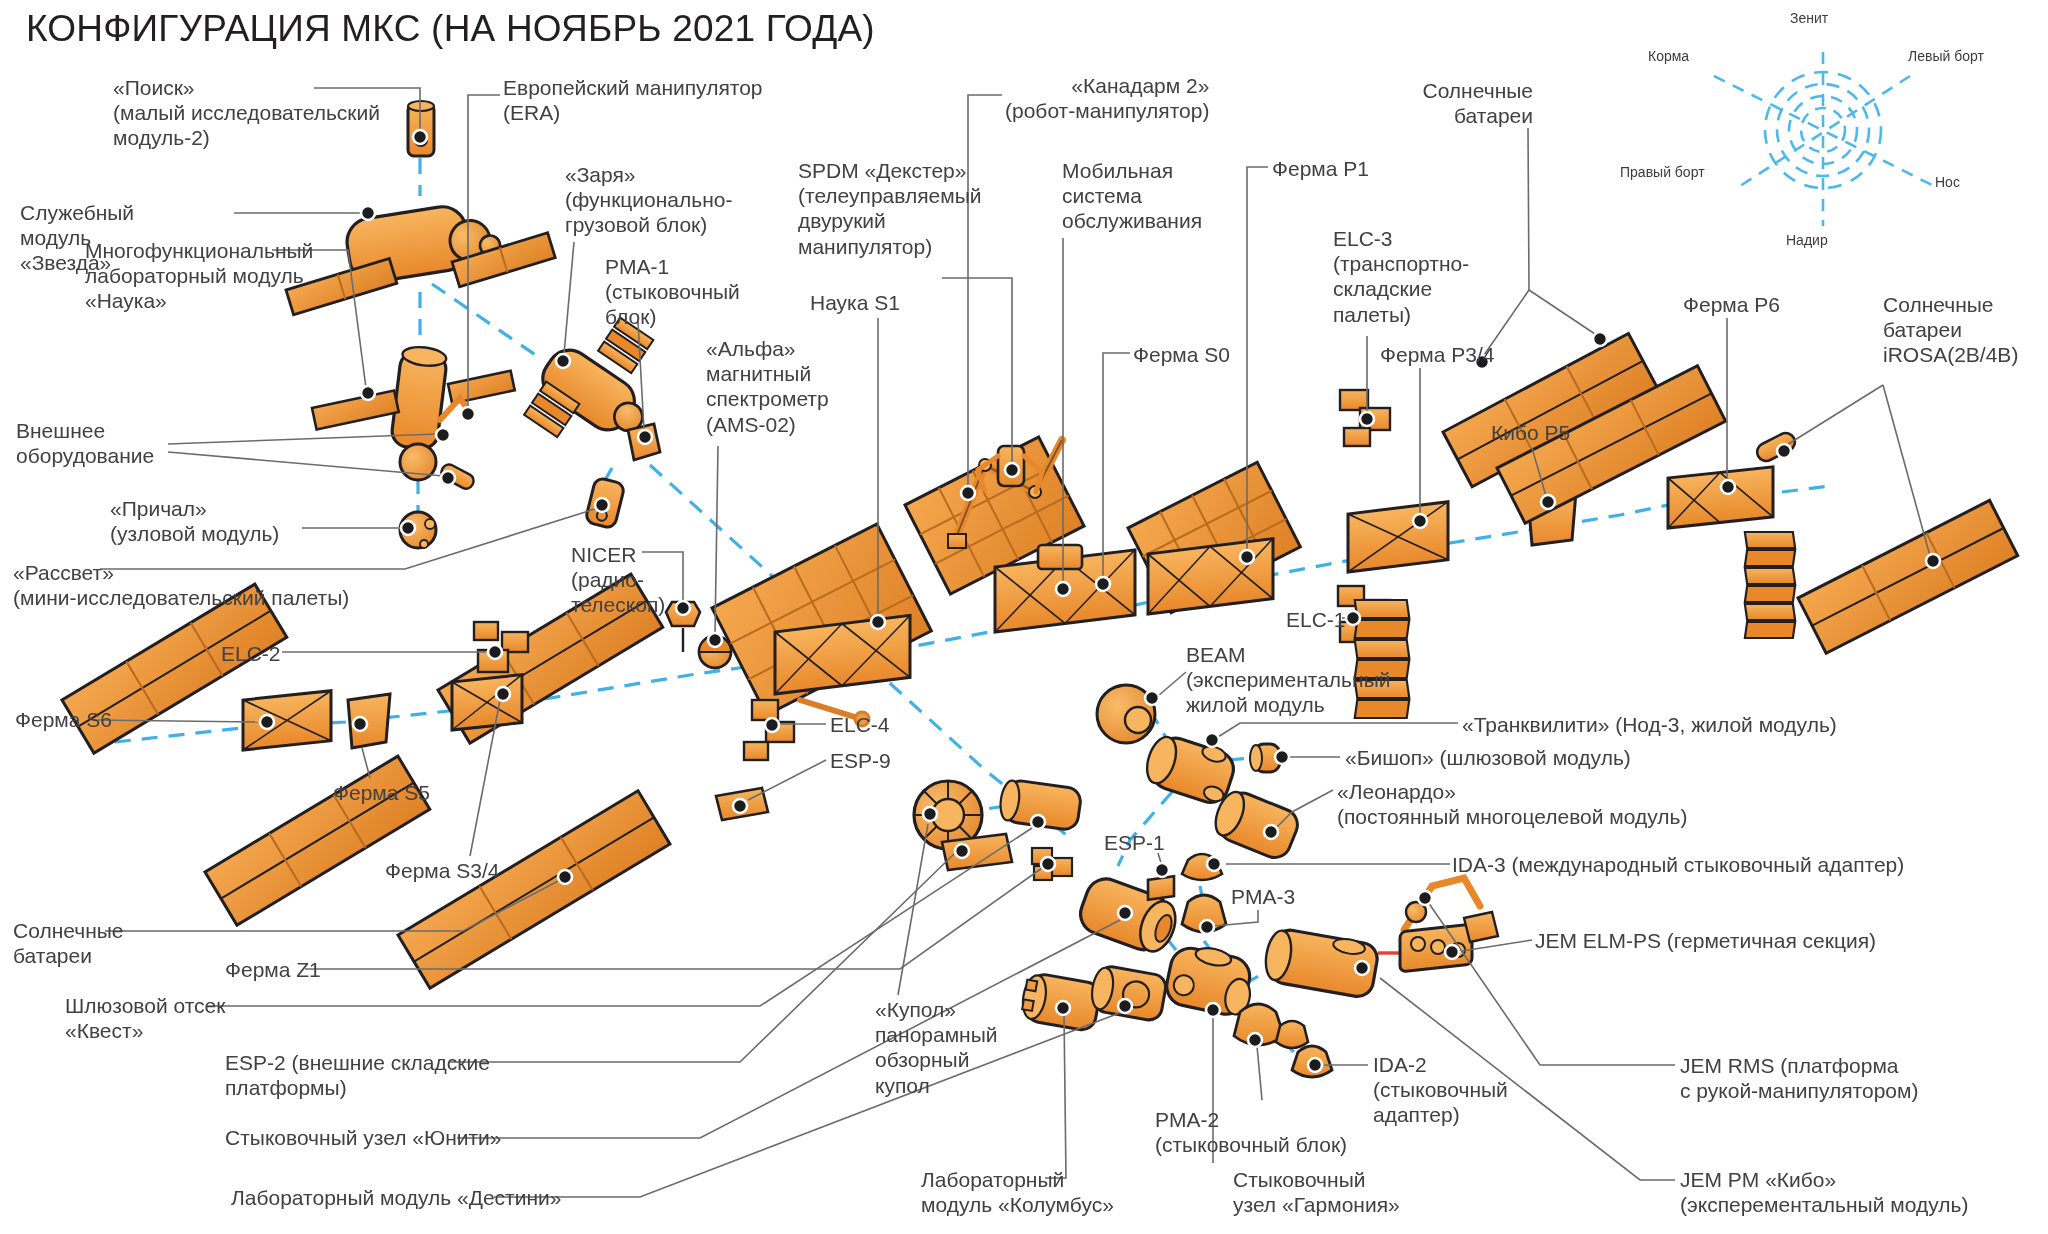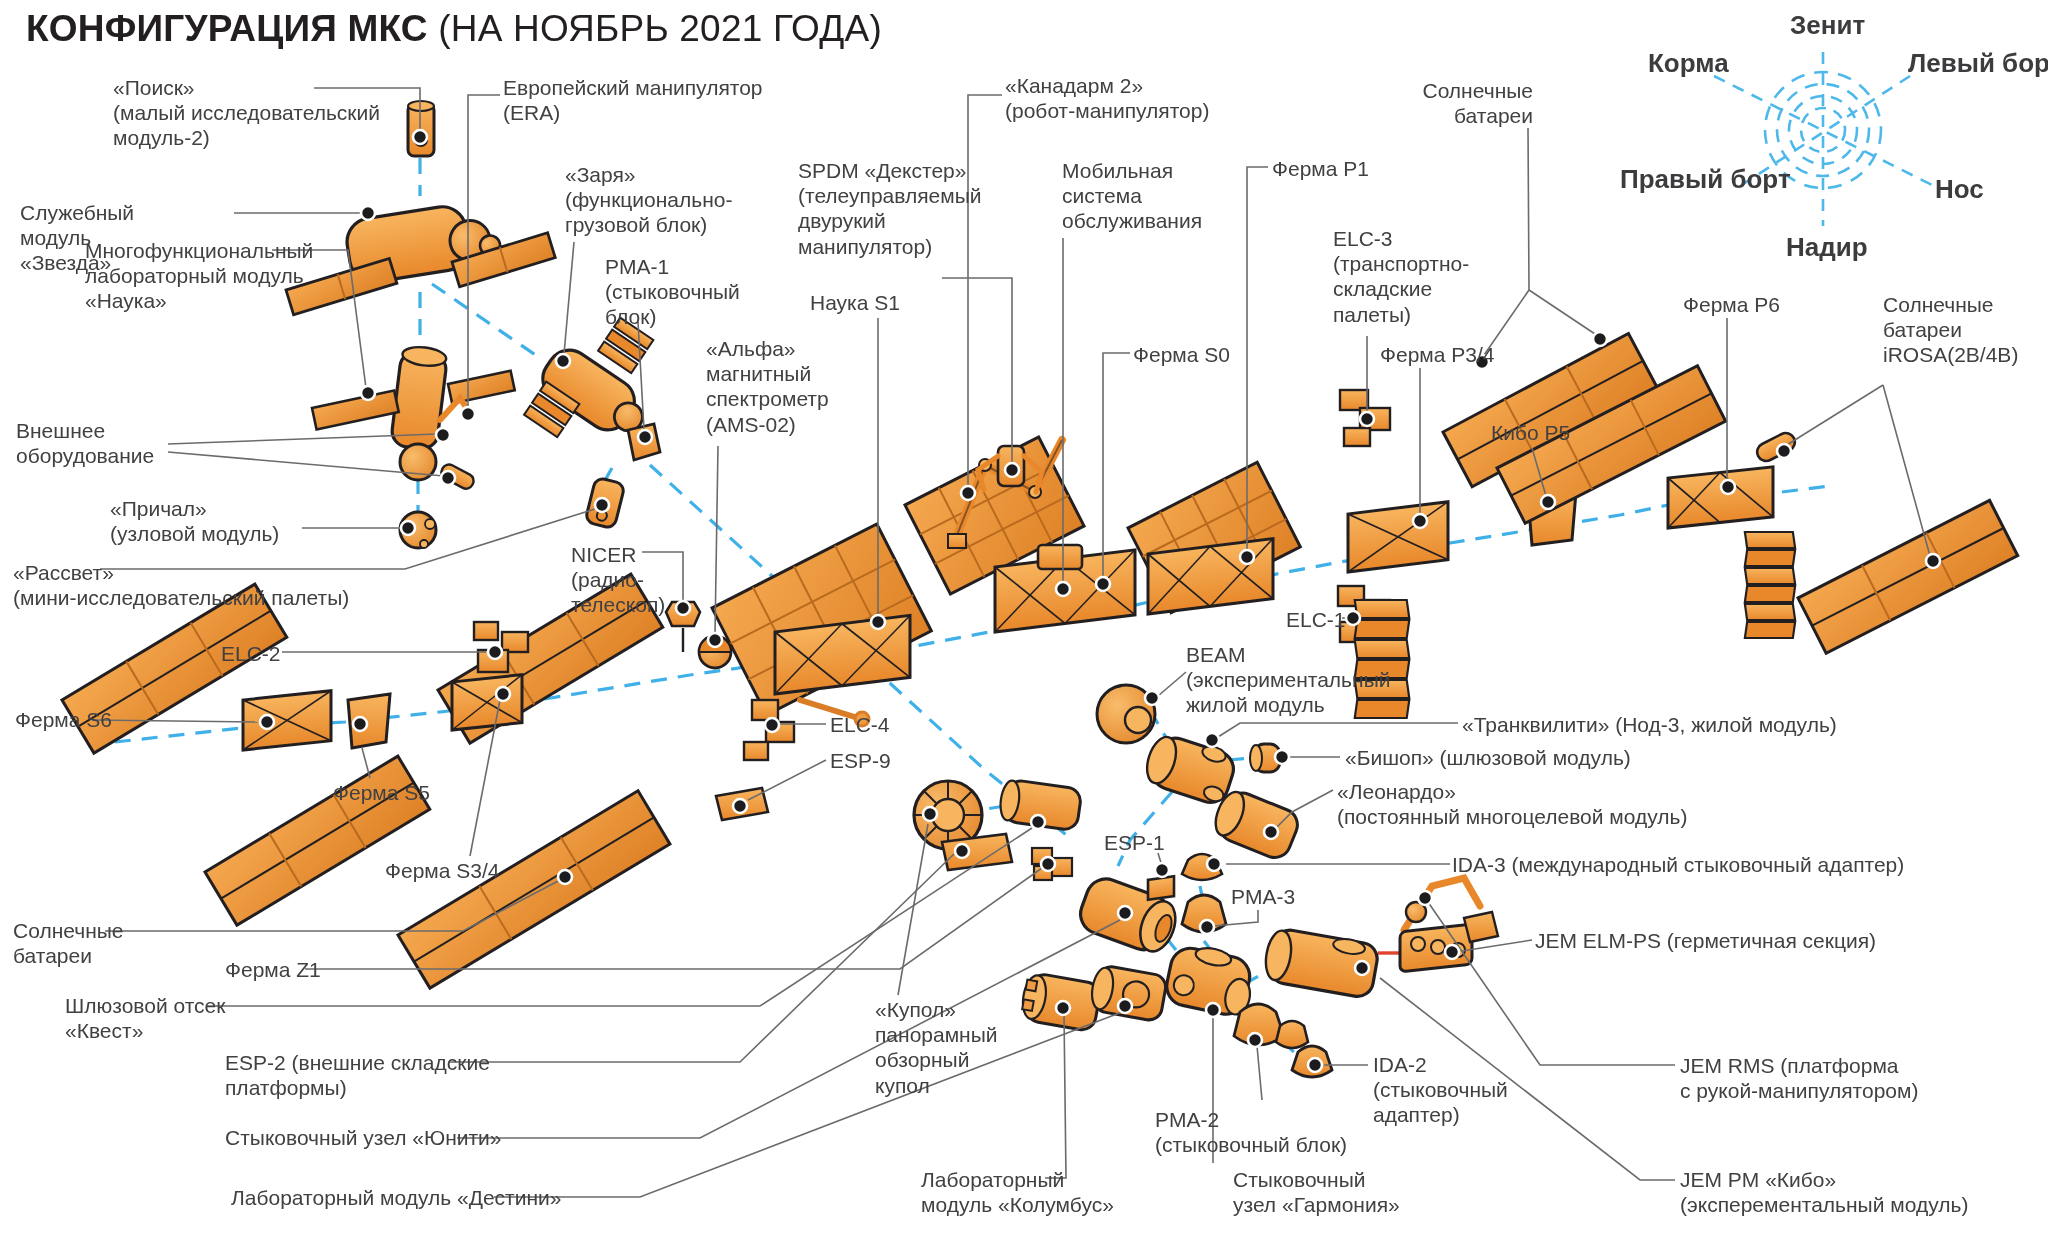--- a/index.html
+++ b/index.html
@@ -1,24 +1,24 @@
 <!DOCTYPE html>
 <html><head>
 <meta charset="utf-8">
 <style>
   html,body{margin:0;padding:0;background:#fff;}
   #stage{position:relative;width:2048px;height:1234px;background:#fff;overflow:hidden;
          font-family:"Liberation Sans",sans-serif;}
   #art{position:absolute;left:0;top:0;}
   .lbl{position:absolute;white-space:pre-line;font-size:21px;line-height:1.2;color:#414042;}
   .lbl.r{text-align:right;}
-  .lbl.c{text-align:left;}
+  .lbl.c{text-align:right;}
   #title{position:absolute;left:26px;top:8px;font-size:37px;color:#231f20;letter-spacing:.2px;}
-  #title b{font-weight:700;}
-  .cmp{position:absolute;font-size:26px;font-weight:700;color:#3c3c3e;white-space:nowrap;}
+  #title b{font-weight:400;}
+  .cmp{position:absolute;font-size:14px;font-weight:400;color:#3c3c3e;white-space:nowrap;}
 </style>
 </head>
 <body>
 
 <div id="stage">
 
 <svg id="art" width="2048" height="1234" viewBox="0 0 2048 1234">
   <defs>
     <linearGradient id="gO" x1="0" y1="0" x2="0" y2="1">
       <stop offset="0" stop-color="#F8B55E"></stop>

